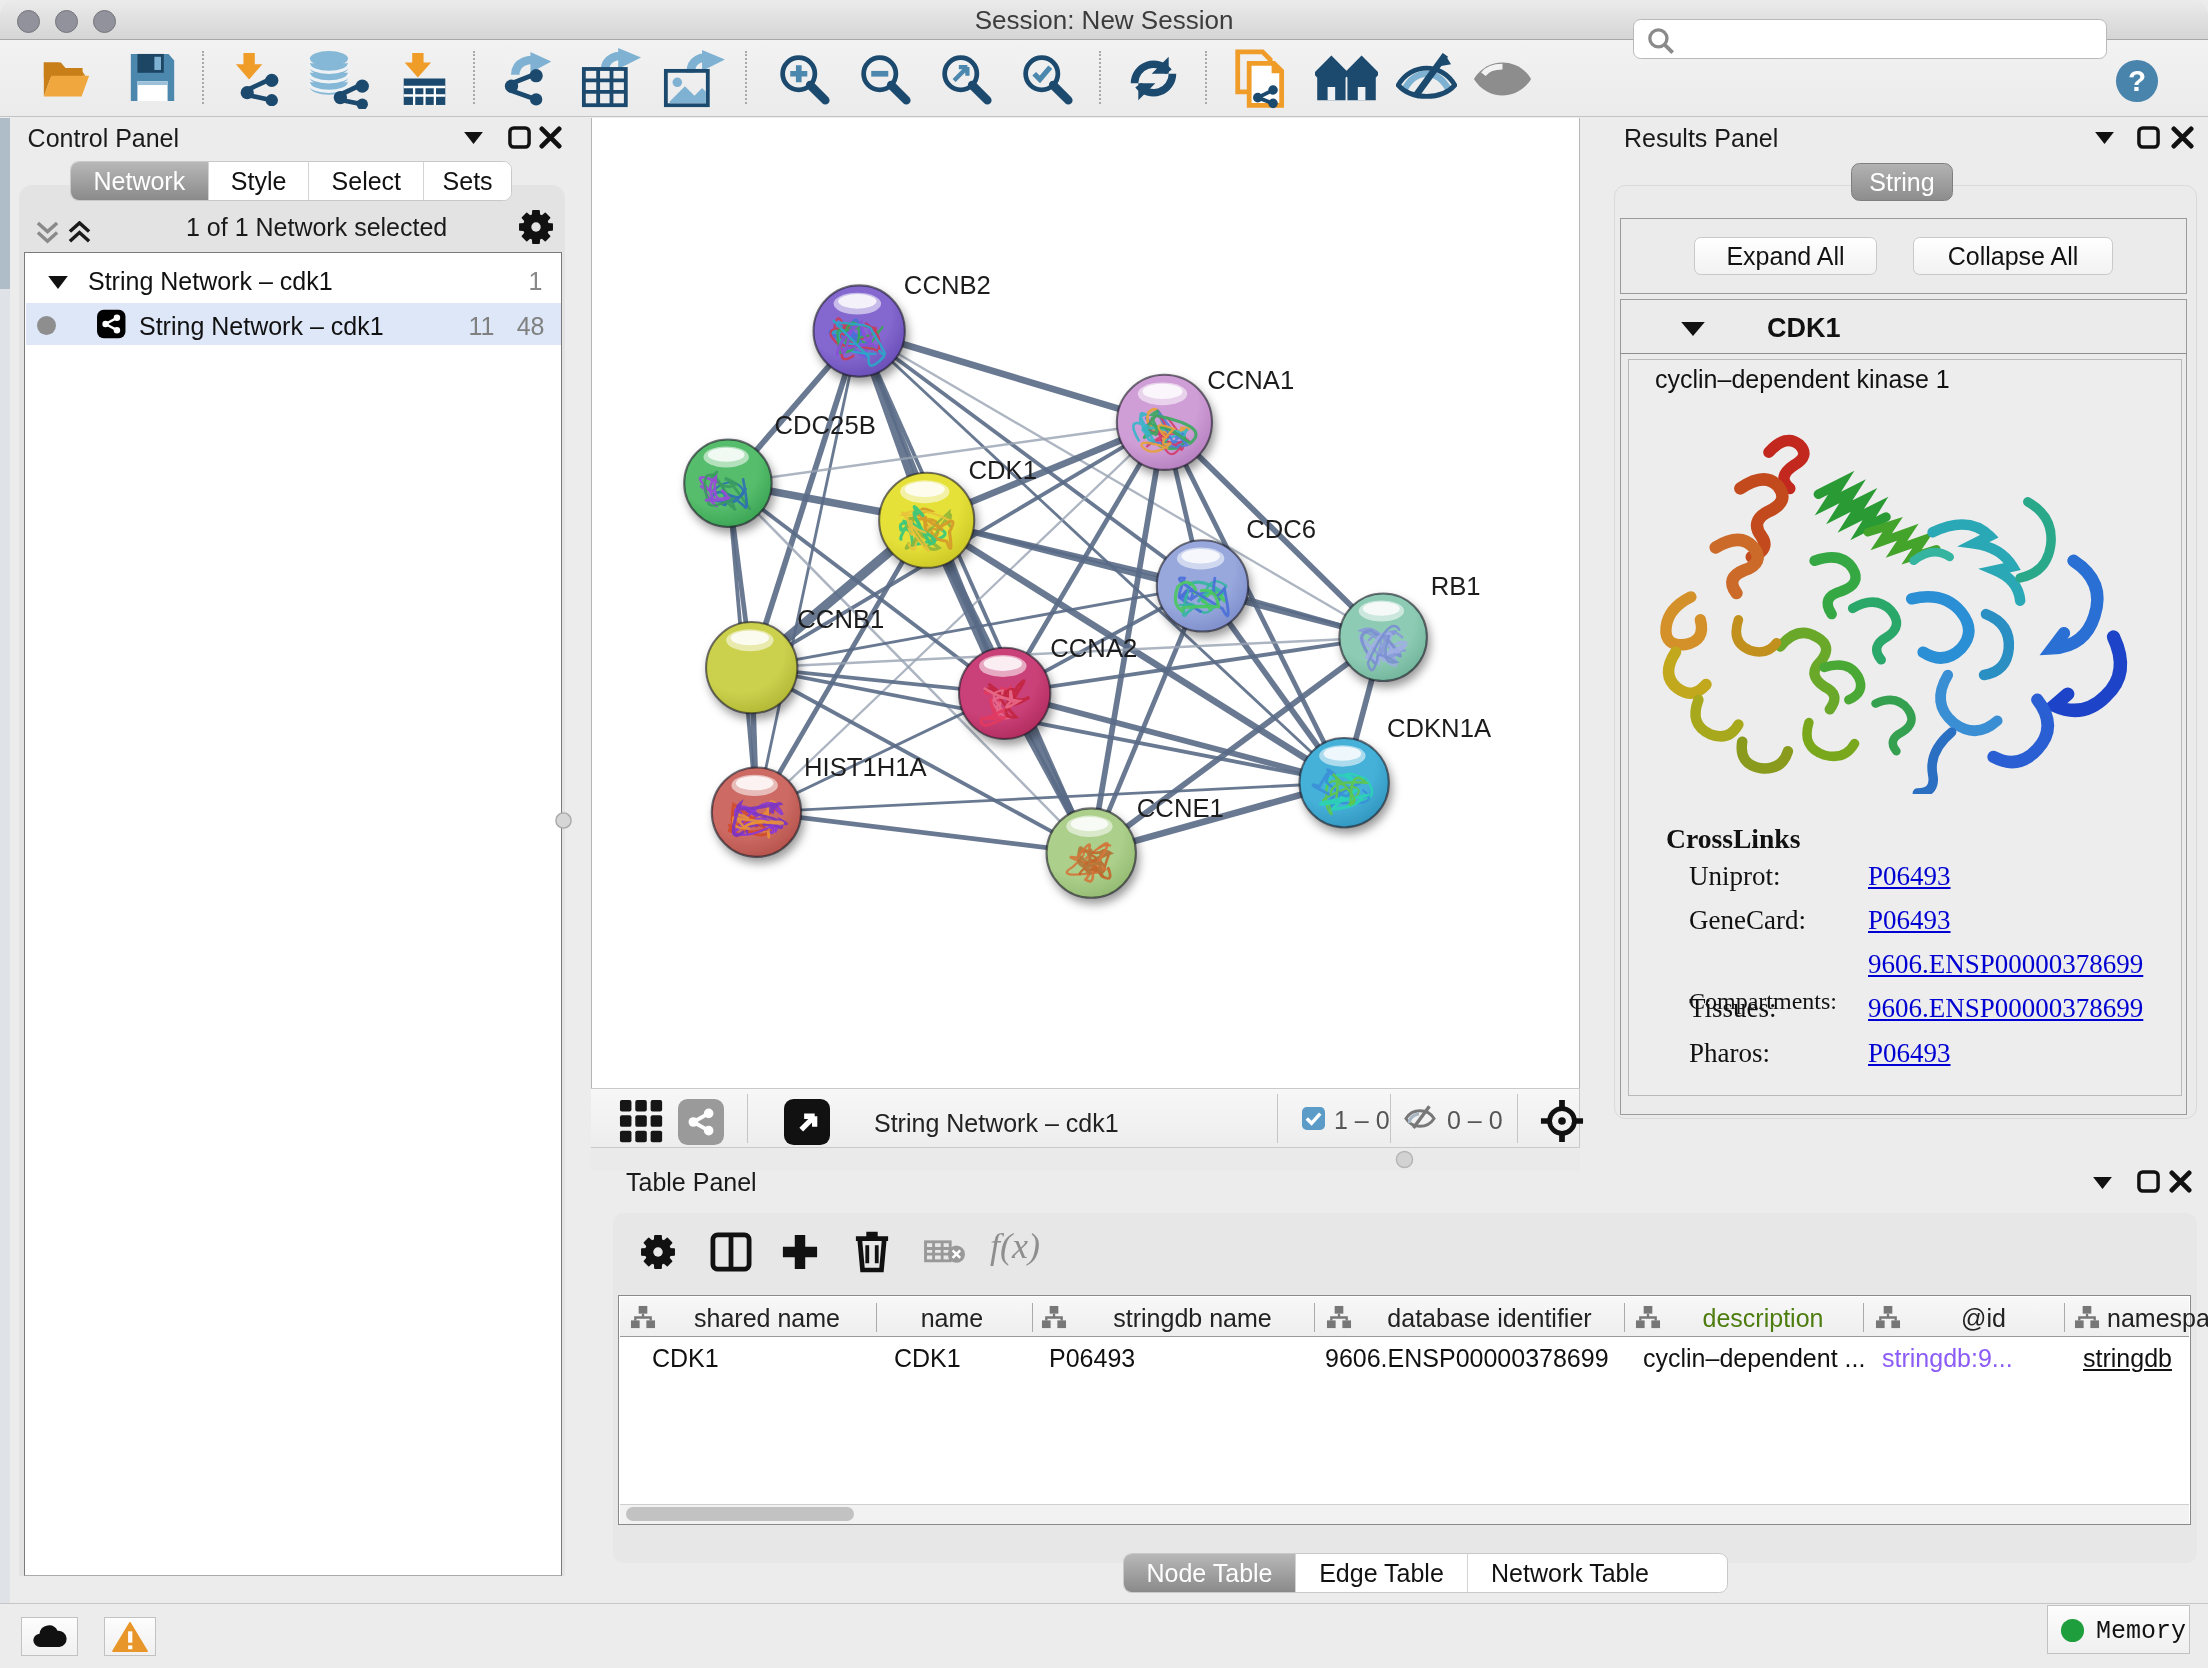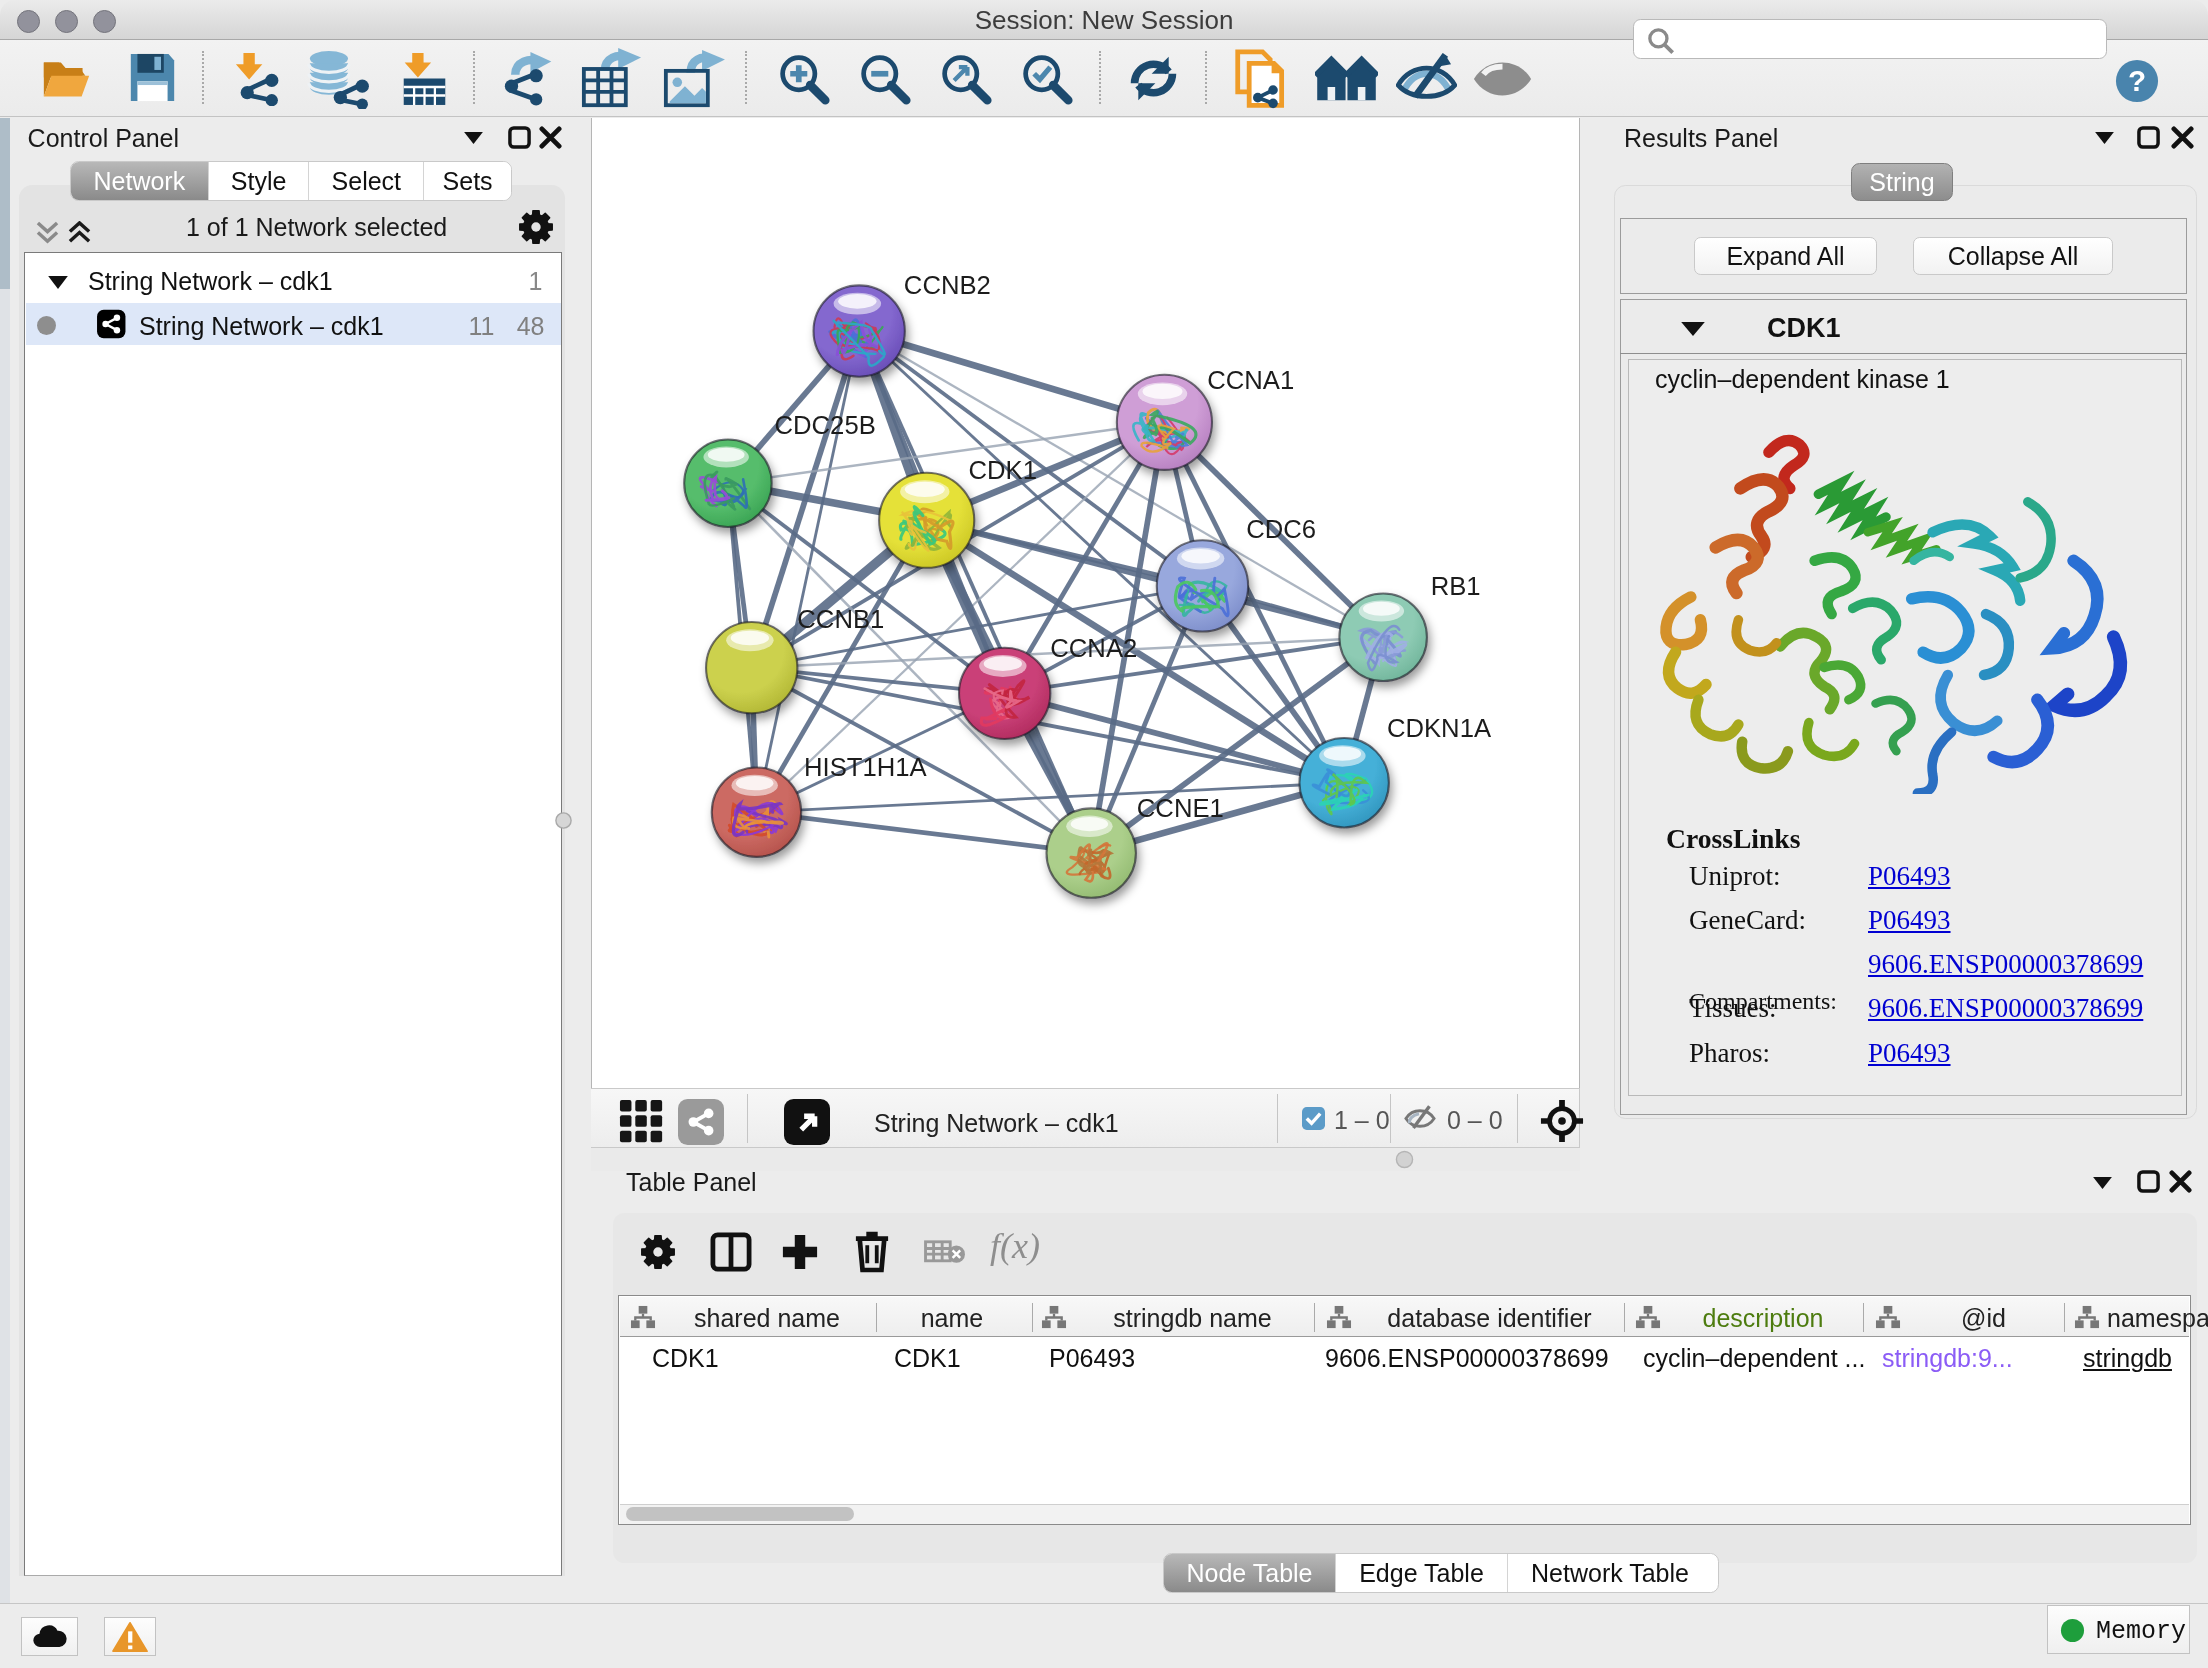--- a/index.html
+++ b/index.html
@@ -811,21 +811,21 @@
 <div class="abs" style="left:894px;top:1344px;font-size:25px;color:#111;">CDK1</div>
 <div class="abs" style="left:1049px;top:1344px;font-size:25px;color:#111;">P06493</div>
 <div class="abs" style="left:1325px;top:1344px;font-size:25px;color:#111;">9606.ENSP00000378699</div>
 <div class="abs" style="left:1643px;top:1344px;font-size:25px;color:#111;">cyclin–dependent ...</div>
 <div class="abs" style="left:1882px;top:1344px;font-size:25px;color:#8b5cf6;">stringdb:9...</div>
 <div class="abs" style="left:2083px;top:1344px;font-size:25px;color:#111;text-decoration:underline;">stringdb</div>
 
 <div class="abs" style="left:620px;top:1504px;width:1569px;height:20px;background:#f2f2f2;border-top:1px solid #cfcfcf;"></div>
 <div class="abs" style="left:626px;top:1507px;width:228px;height:14.3px;background:#c2c2c2;border-radius:7.6px;"></div>
 
-<div class="seg" style="left:1123px;top:1553px;width:556px;margin-left:40px;">
+<div class="seg" style="left:1123px;top:1553px;width:605px;">
   <div class="cell sel" style="width:172px;">Node Table</div>
   <div class="cell" style="width:172px;">Edge Table</div>
   <div class="cell" style="width:204px;">Network Table</div>
 </div>
 
 
 <div class="abs" style="left:0;top:1603px;width:2208px;height:66px;background:#ececec;border-top:1px solid #c6c6c6;"></div>
 <div class="abs" style="left:21px;top:1617px;width:57px;height:39px;background:linear-gradient(#fdfdfd,#f0f0f0);border:1.9px solid #c2c2c2;"></div>
 <svg class="abs" style="left:31px;top:1624px;" width="36" height="25" viewBox="0 0 38 26">
   <path d="M10 24 a7 7 0 0 1 -1 -14 a10 10 0 0 1 19 -3 a8 8 0 0 1 2 17 z" fill="#111"></path>

